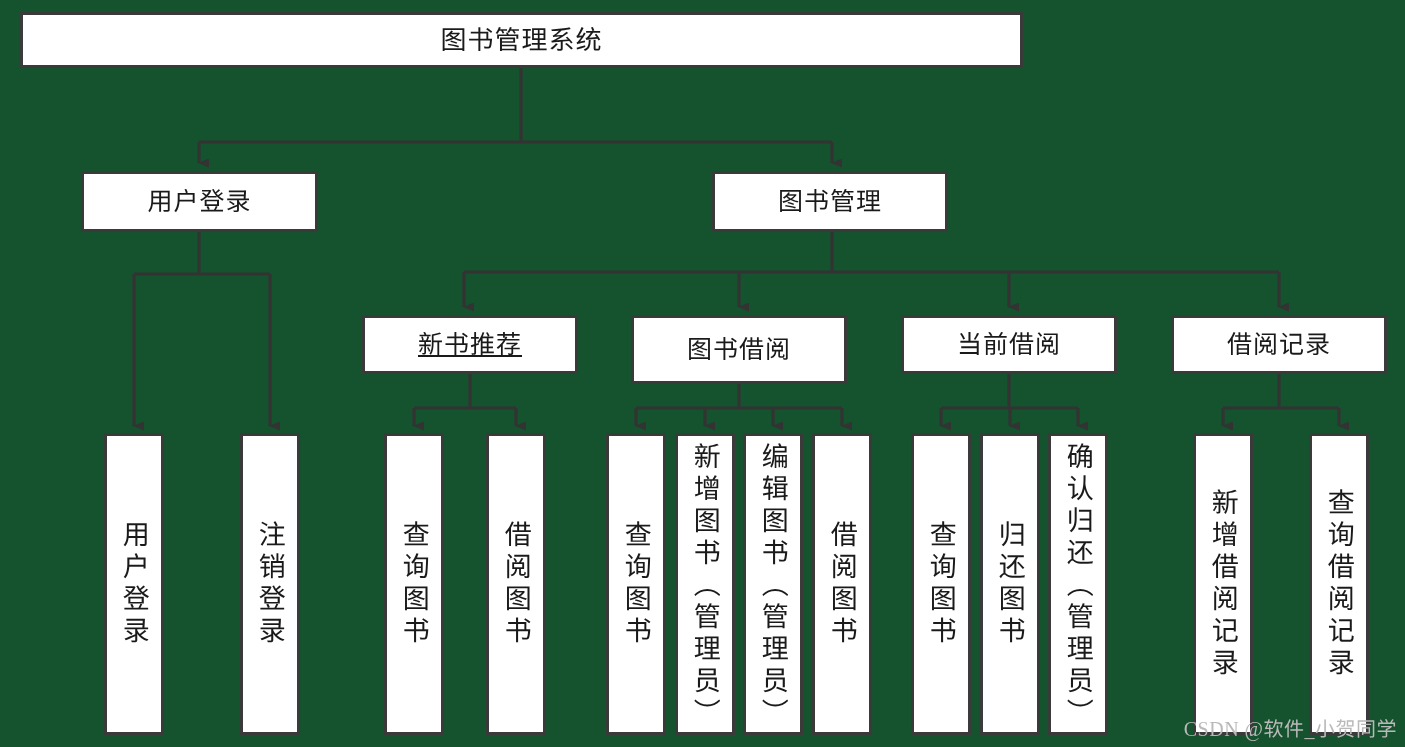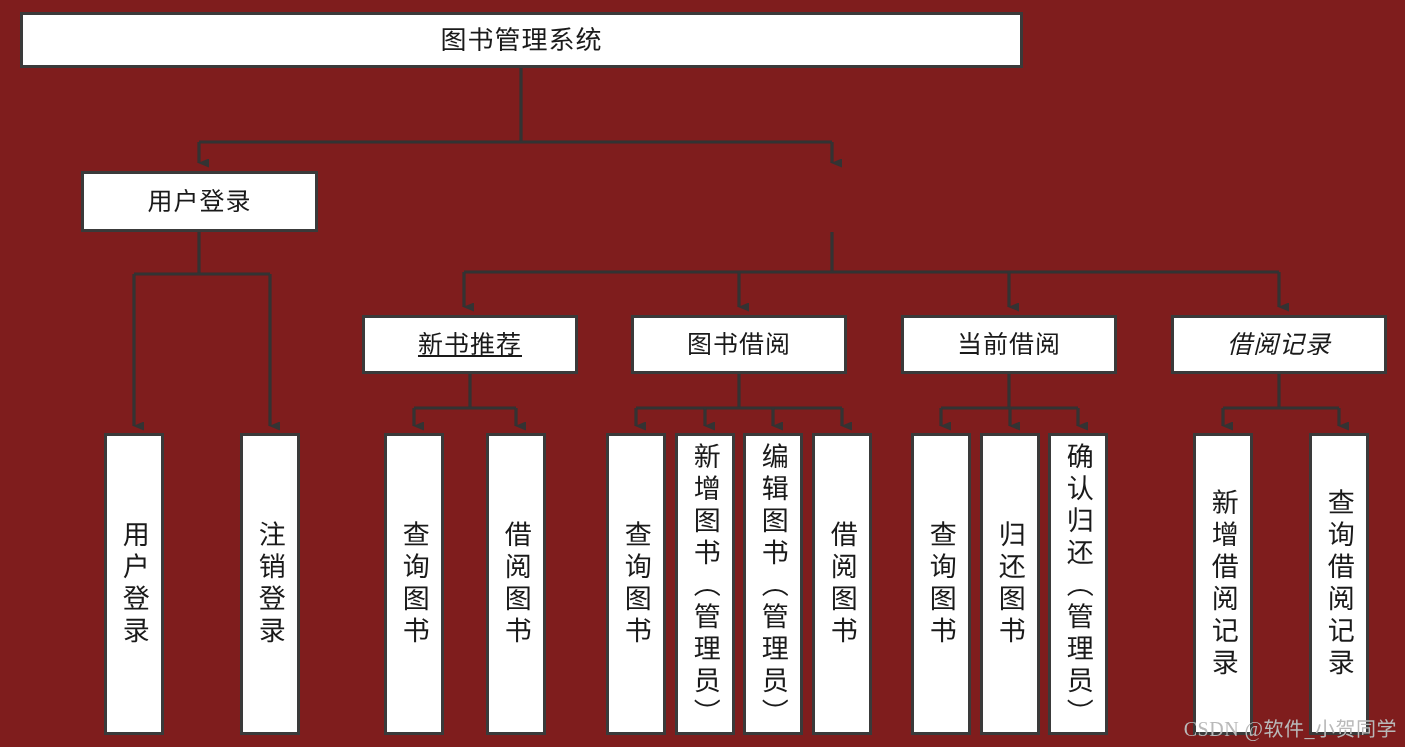--- a/index.html
+++ b/index.html
@@ -8,21 +8,21 @@
     padding: 0;
     background: #ffffff;
   }
   body {
     font-family: "DejaVu Sans", "Liberation Sans", sans-serif;
   }
   #diagram-root {
     position: relative;
     width: 1405px;
     height: 747px;
-    background: #7f1d1d;
+    background: #14532d;
     overflow: hidden;
   }
   #edge-layer {
     position: absolute;
     left: 0;
     top: 0;
     width: 1405px;
     height: 747px;
   }
   .node {
@@ -135,34 +135,37 @@
   </svg>
 
   <div class="node horiz root" style="left:20px; top:12px; width:1003px; height:56px;">
     <span class="node-label">图书管理系统</span>
   </div>
 
   <div class="node horiz" style="left:81px; top:171px; width:237px; height:61px;">
     <span class="node-label">用户登录</span>
   </div>
 
+  <div class="node horiz" style="left:712px; top:171px; width:236px; height:61px;">
+    <span class="node-label">图书管理</span>
+  </div>
 
   <div class="node horiz" style="left:362px; top:315px; width:216px; height:59px;text-decoration:underline;">
     <span class="node-label">新书推荐</span>
   </div>
 
-  <div class="node horiz" style="left:631px; top:315px; width:216px; height:59px;">
+  <div class="node horiz" style="left:631px; top:315px; width:216px; height:69px;">
     <span class="node-label">图书借阅</span>
   </div>
 
   <div class="node horiz" style="left:901px; top:315px; width:216px; height:59px;">
     <span class="node-label">当前借阅</span>
   </div>
 
-  <div class="node horiz" style="left:1171px; top:315px; width:216px; height:59px;font-style:italic;">
+  <div class="node horiz" style="left:1171px; top:315px; width:216px; height:59px;">
     <span class="node-label">借阅记录</span>
   </div>
 
   <div class="node vert" style="left:104px; top:433px; width:60px; height:302px;">
     <span class="node-label">用户登录</span>
   </div>
 
   <div class="node vert" style="left:240px; top:433px; width:60px; height:302px;">
     <span class="node-label">注销登录</span>
   </div>

